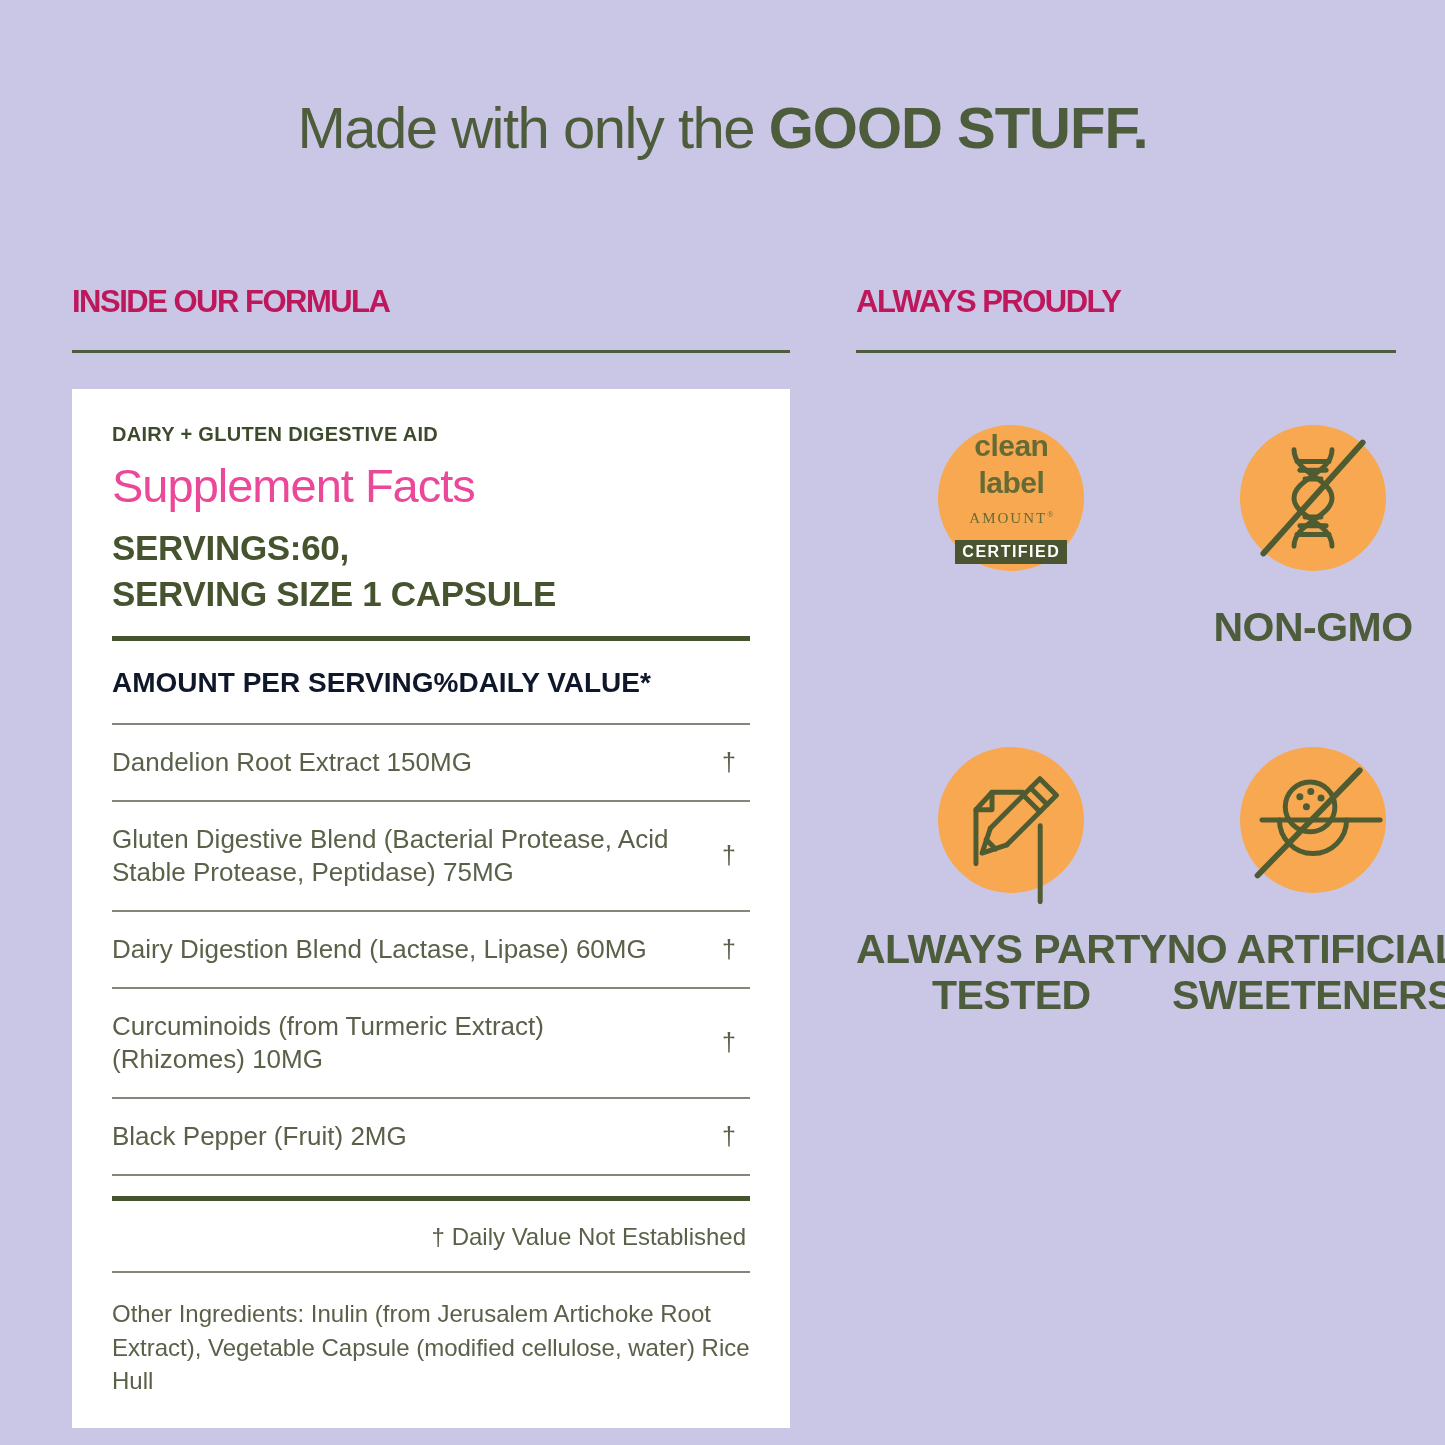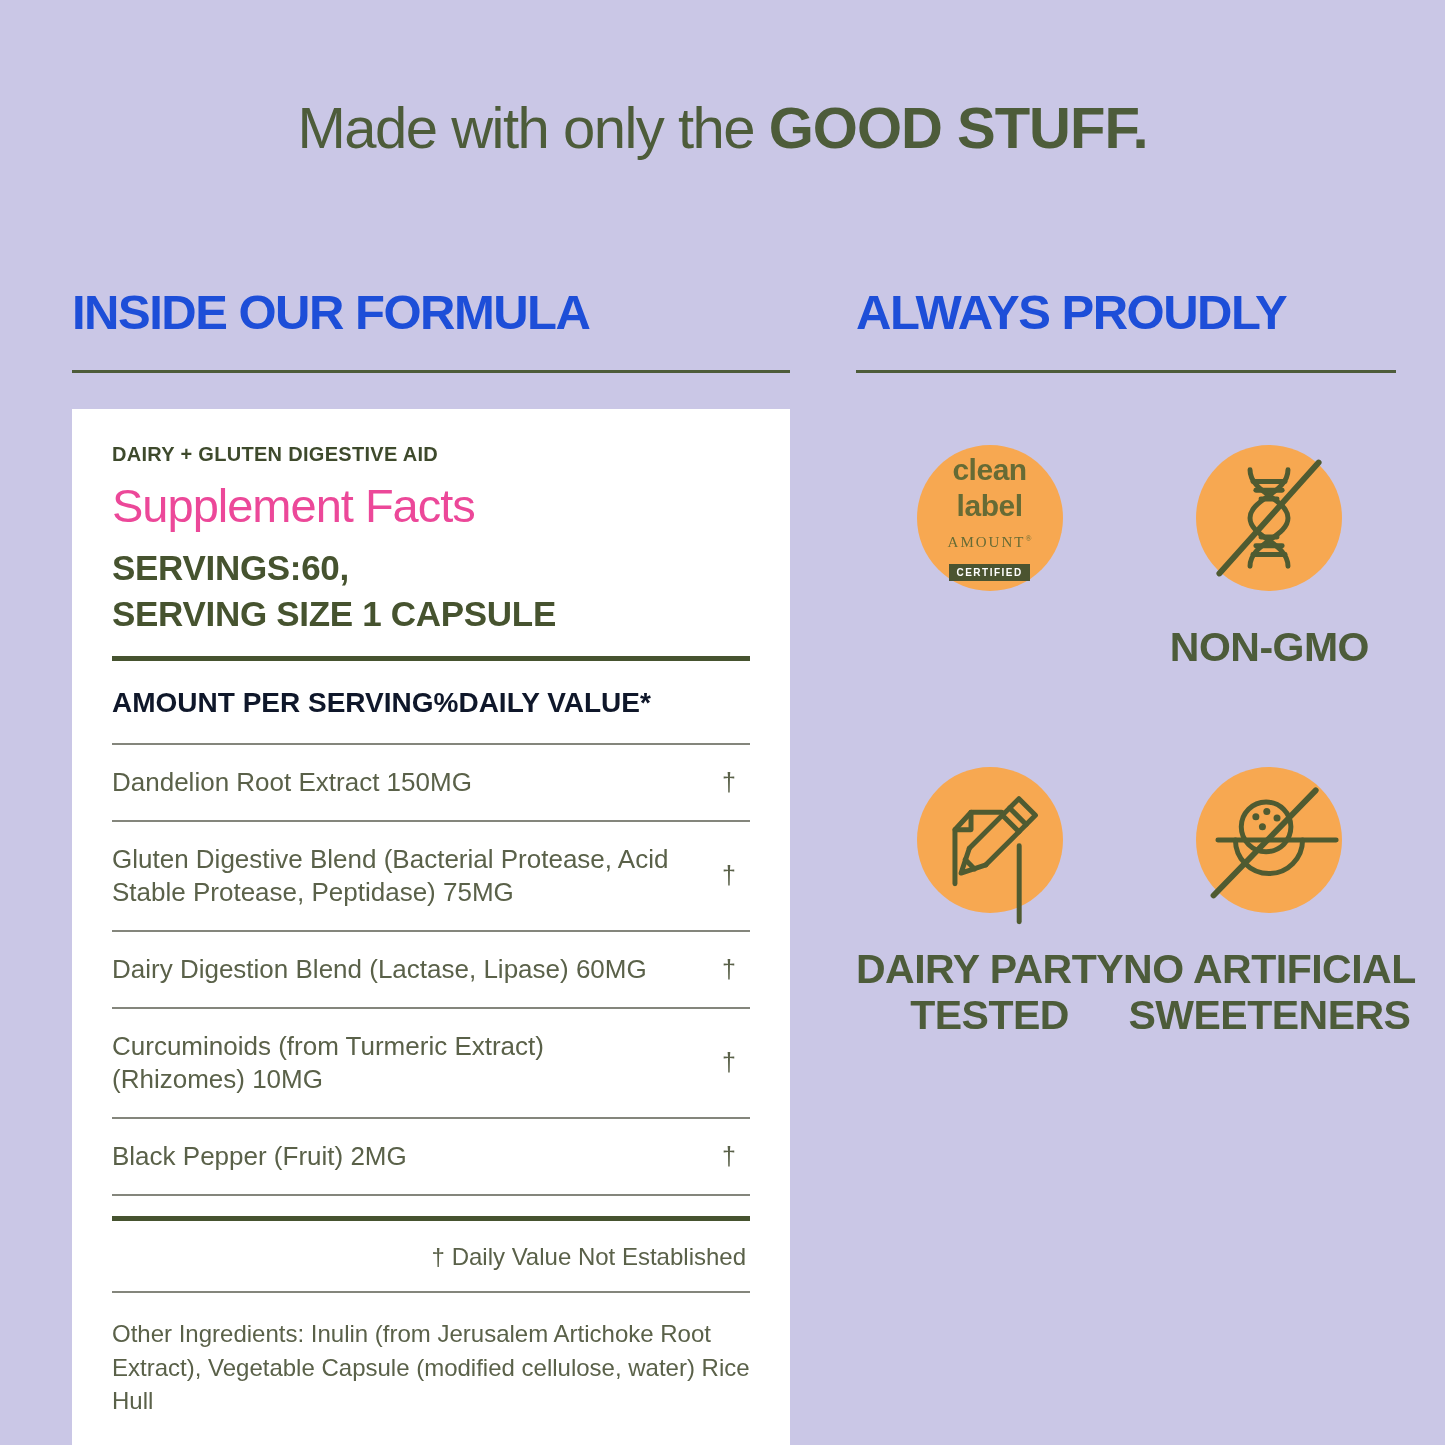--- a/index.html
+++ b/index.html
@@ -10,21 +10,21 @@
   }
   .main-title {
     position:absolute; top:94px; left:0; width:100%; text-align:center;
     font-size:58px; font-weight:400; letter-spacing:-1.5px; color:#4d5c3a;
   }
   .main-title .bold { font-weight:700; letter-spacing:-1px; }
 
   .col { position:absolute; top:284px; }
   .col-left  { left:72px;  width:718px; }
   .col-right { left:856px; width:540px; }
-  .col-heading { font-size:49px; font-weight:700; letter-spacing:-1.5px; color:#1d4ed8; white-space:nowrap; }
+  .col-heading { font-size:31px; font-weight:700; letter-spacing:-1.5px; color:#be185d; white-space:nowrap; }
   .heading-rule { height:3px; background:#4d5c3a; margin-top:30px; }
 
   
   .facts-card {
     margin-top:36px; min-height:966px; background:#ffffff;
     padding:34px 40px 30px 40px; color:#5a6149;
   }
   .card-kicker { font-size:20px; font-weight:700; letter-spacing:.3px; color:#3e4a2c; }
   .card-title  { font-size:47px; font-weight:400; letter-spacing:-1px; color:#ec4899; margin-top:12px; }
   .card-servings { font-size:35px; font-weight:700; letter-spacing:-.3px; line-height:1.3; color:#46532f; margin-top:12px; }
@@ -52,21 +52,21 @@
   .badge-label span { display:block; white-space:nowrap; }
   .badge-label span:empty { display:none; }
 
   
   .seal { width:146px; height:146px; border-radius:50%; background:#f7a851;
           display:flex; flex-direction:column; align-items:center; justify-content:center; }
   .seal-word { font-size:30px; font-weight:700; letter-spacing:-.5px; line-height:.95; color:#666b35; }
   .seal-project { font-family:"Liberation Serif", serif; font-size:15px; letter-spacing:2px;
                   color:#666b35; margin-top:5px; white-space:nowrap; }
   .seal-project sup { font-size:8px; letter-spacing:0; }
-  .seal-certified { margin-top:5px; background:#4b5430; color:#ffffff; font-size:10px;
+  .seal-certified { margin-top:5px; background:#4b5430; color:#ffffff; font-size:16px;
                     font-weight:700; letter-spacing:1.5px; padding:3px 7px; white-space:nowrap; }
 </style>
 </head>
 <body>
 
 <div class="page">
 
   <h1 class="main-title"><span>Made with only the </span><span class="bold">GOOD STUFF.</span></h1>
 
   <section class="col col-left">
@@ -167,21 +167,21 @@
                 <path d="M44,64 L44,16 L60,16 L60,64"></path>
                 <path d="M44,25 H60"></path>
                   <path d="M44,32 H60"></path>
                 <path d="M44,64 L52,80 L60,64"></path>
                 <path d="M47.5,71.5 L56.5,71.5"></path>
               </g>
             </g>
           </svg>
         </div>
         <div class="badge-label">
-          <span>DAIRY PARTY</span>
+          <span>ALWAYS PARTY</span>
           <span>TESTED</span>
         </div>
       </div>
 
       <div class="badge">
         <div class="badge-circle">
           <svg width="146" height="146" viewBox="0 0 100 100" fill="none">
             <circle cx="50" cy="50" r="50" fill="#f7a851"></circle>
             <g stroke="#4f5b31" stroke-width="3.4" stroke-linecap="round">
               <circle cx="48" cy="41" r="17"></circle>

